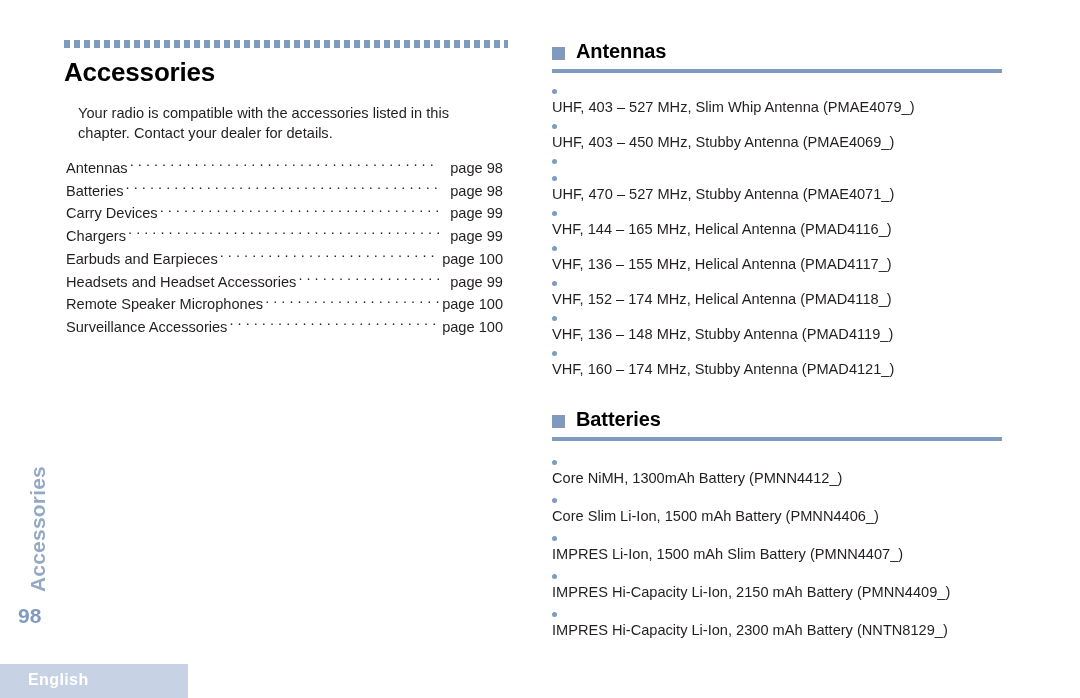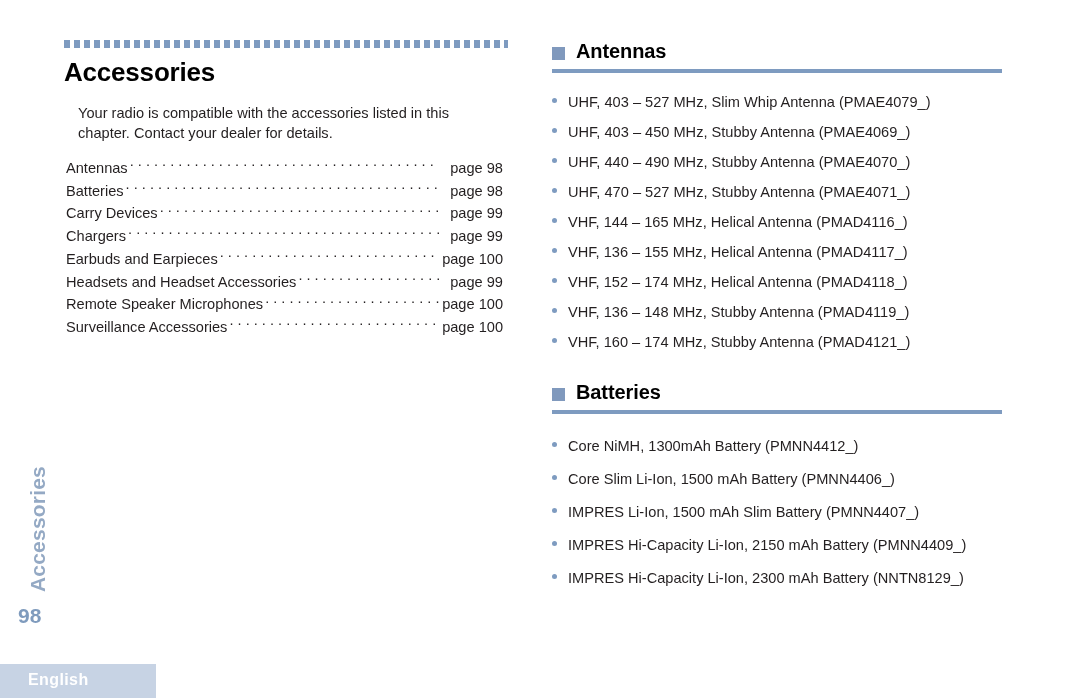--- a/index.html
+++ b/index.html
@@ -44,21 +44,21 @@
     top: 604px;
     font-size: 21px;
     font-weight: bold;
     color: #7f9bbd;
     text-align: center;
   }
   #language-bar {
     position: absolute;
     left: 0;
     top: 664px;
-    width: 156px;
+    width: 188px;
     height: 34px;
     background: #c7d3e4;
   }
   #language-label {
     position: absolute;
     left: 28px;
     top: 7px;
     font-size: 16px;
     font-weight: bold;
     color: #ffffff;
@@ -170,20 +170,21 @@
     list-style: none;
   }
   .bullet-item {
     display: flex;
     align-items: baseline;
     font-size: 14.6px;
     line-height: 18px;
     color: #231f20;
     padding-top: 12px;
     white-space: nowrap;
+    flex-direction: column;
   }
   .bullet-dot {
     flex: 0 0 auto;
     width: 5px;
     height: 5px;
     border-radius: 50%;
     background: #7e9bc0;
     margin-right: 11px;
     position: relative;
     top: -4px;
@@ -279,21 +280,20 @@
       <li class="bullet-item">
         <span class="bullet-dot"></span>
         <span>UHF, 403 – 527 MHz, Slim Whip Antenna (PMAE4079_)</span>
       </li>
       <li class="bullet-item">
         <span class="bullet-dot"></span>
         <span>UHF, 403 – 450 MHz, Stubby Antenna (PMAE4069_)</span>
       </li>
       <li class="bullet-item">
         <span class="bullet-dot"></span>
-        <span>UHF, 440 – 490 MHz, Stubby Antenna (PMAE4070_)</span>
       </li>
       <li class="bullet-item">
         <span class="bullet-dot"></span>
         <span>UHF, 470 – 527 MHz, Stubby Antenna (PMAE4071_)</span>
       </li>
       <li class="bullet-item">
         <span class="bullet-dot"></span>
         <span>VHF, 144 – 165 MHz, Helical Antenna (PMAD4116_)</span>
       </li>
       <li class="bullet-item">

